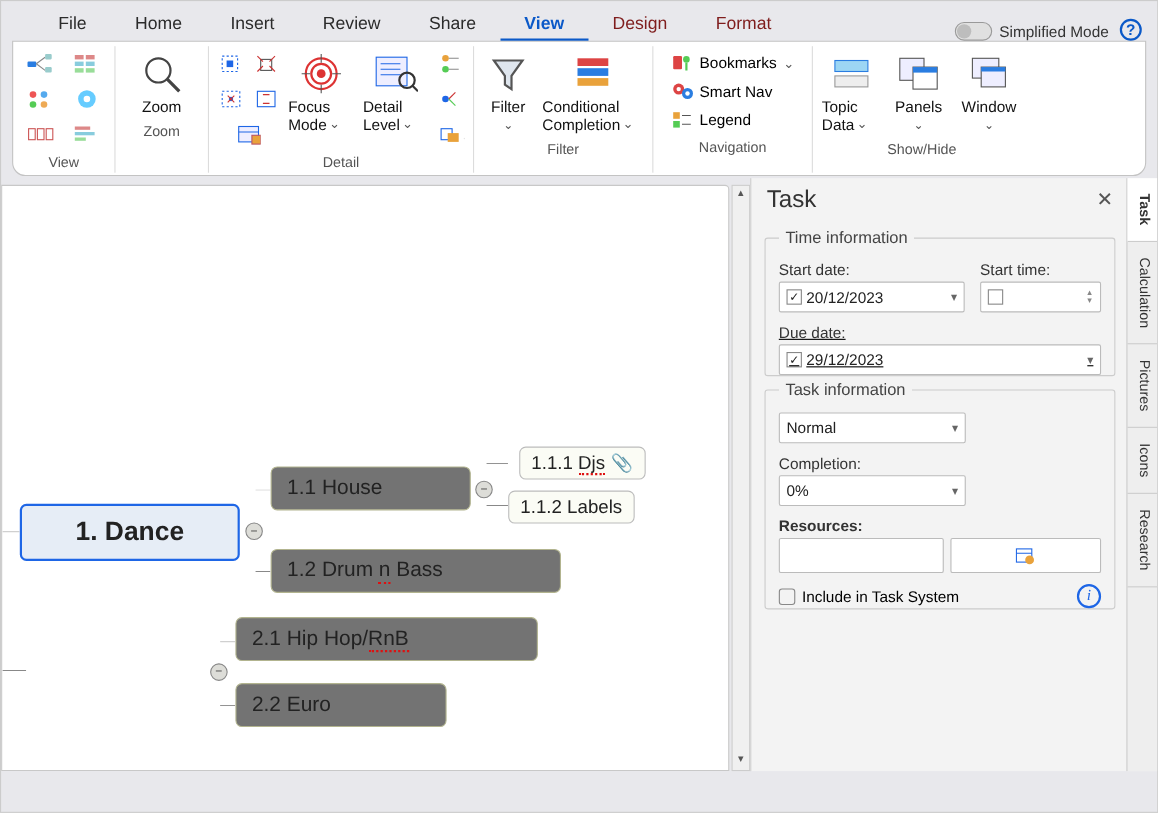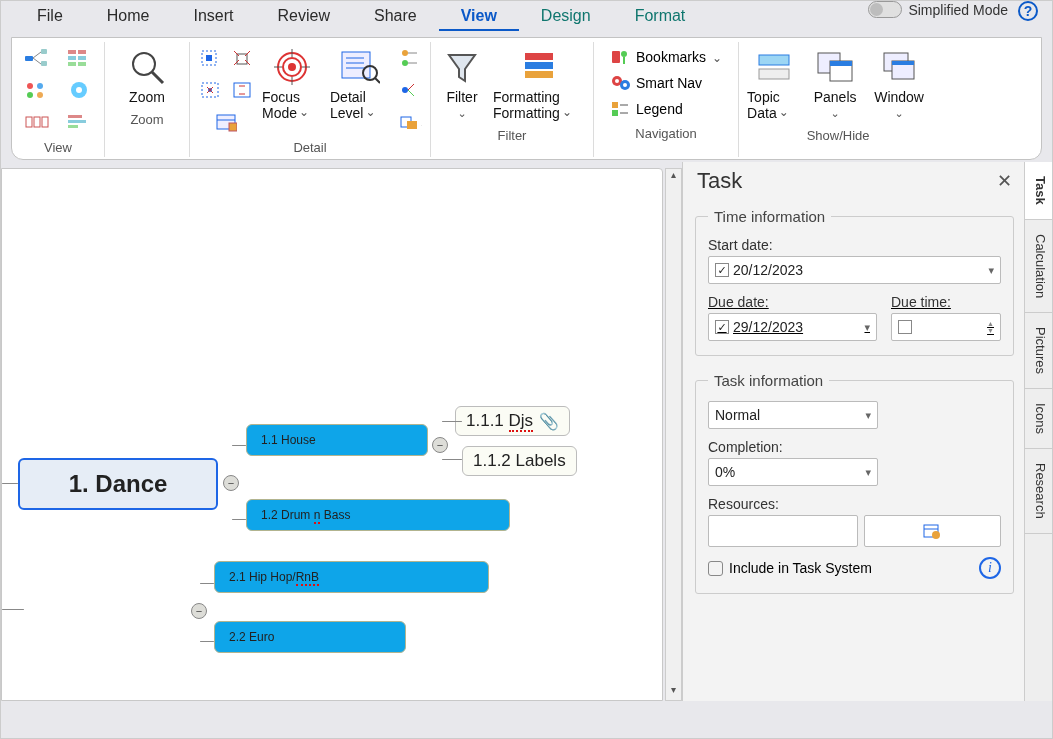--- a/index.html
+++ b/index.html
@@ -1,23 +1,23 @@
 <!DOCTYPE html>
 <html><head>
 <meta charset="utf-8">
 <style>
   * { box-sizing: border-box; margin: 0; padding: 0; font-family: 'Segoe UI', Tahoma, sans-serif; }
   html, body { width: 1053px; height: 739px; overflow: hidden; }
   body { background: #e8e8ec; border: 1px solid #ccc; }
 
   
-  .menubar { display: flex; align-items: flex-start; padding: 0 14px; height: 36px; }
+  .menubar { display: flex; align-items: flex-end; padding: 0 14px; height: 36px; margin-left: 16px; }
   .menubar .tab { padding: 6px 22px 6px; font-size: 16px; cursor: pointer; color: #2b2b2b; }
   .menubar .tab.active { color: #0b59c8; border-bottom: 2px solid #0b59c8; font-weight: 600; padding-bottom: 4px; }
-  .menubar .tab.alt { color: #0f766e; }
+  .menubar .tab.alt { color: #7f1d1d; }
   .menubar .spacer { flex: 1; }
   .simplified { display: flex; align-items: center; gap: 6px; font-size: 14px; color: #333; }
   .toggle { width: 34px; height: 17px; border: 1px solid #999; border-radius: 10px; position: relative; background: #e0e0e0; }
   .toggle::after { content: ''; position: absolute; width: 13px; height: 13px; background: #bdbdbd; border-radius: 50%; top: 1px; left: 1px; }
   .help-icon { width: 20px; height: 20px; border: 2px solid #0b59c8; border-radius: 50%; display: flex; align-items: center; justify-content: center; color: #0b59c8; font-weight: bold; font-size: 14px; margin-left: 10px; cursor: pointer; }
 
   
   .ribbon { display: flex; background: #fff; border: 1px solid #c3c3c3; border-radius: 0 0 12px 12px; margin: 0 10px; padding: 4px 0 2px; }
   .rgroup { border-right: 1px solid #dcdcdc; display: flex; flex-direction: column; align-items: center; padding: 2px 6px 2px; }
   .rgroup:last-child { border-right: none; }
@@ -38,36 +38,36 @@
 
   
   .workspace { display: flex; height: calc(100% - 198px); margin-top: 2px; }
   .canvas-wrap { flex: 1; position: relative; display: flex; }
   .canvas { flex: 1; background: #fff; border: 1px solid #c8c8c8; border-top-right-radius: 4px; margin: 6px 0 0 0; position: relative; overflow: hidden; }
   .vscroll { width: 17px; background: #f0f0f0; border: 1px solid #ccc; margin: 6px 0 0 2px; position: relative; }
   .vscroll .up, .vscroll .down { position: absolute; left: 0; right: 0; height: 16px; text-align: center; font-size: 10px; color: #555; }
   .vscroll .up { top: 0; } .vscroll .down { bottom: 0; }
 
   
-  .node { position: absolute; background: #0ea5e9; border: 1px solid #b2b48f; border-radius: 6px; padding: 8px 14px; font-size: 12px; color: #222; display: flex; align-items: center; gap: 6px; }
+  .node { position: absolute; background: #737373; border: 1px solid #b2b48f; border-radius: 6px; padding: 8px 14px; font-size: 19px; color: #222; display: flex; align-items: center; gap: 6px; }
   .node.root { background: #e6edf6; border: 2px solid #1e66e6; font-weight: 700; font-size: 24px; padding: 10px 24px; }
   .node.sub2 { background: #fbfcf5; border: 1px solid #bcbcbc; font-size: 17px; padding: 4px 10px; }
   .spellerr { border-bottom: 2px dotted #d11; }
   .collapse { width: 16px; height: 16px; border: 1px solid #888; border-radius: 50%; background: #ddddd8; display: flex; align-items: center; justify-content: center; font-size: 11px; color: #444; position: absolute; cursor: pointer; }
 
   
   .conn { position: absolute; border-top: 1px solid #888; border-radius: 4px; }
 
   
   .taskpane { width: 370px; background: #f3f3f3; border-left: 1px solid #ccc; display: flex; flex-direction: row; }
   .task-body { flex: 1; display: flex; flex-direction: column; }
   .task-head { display: flex; align-items: center; justify-content: space-between; padding: 6px 12px 10px 14px; font-size: 22px; color: #333; }
   .task-head .close { font-size: 18px; color: #555; cursor: pointer; }
   .task-scroll { flex: 1; overflow: auto; padding: 4px 10px 10px 12px; }
-  fieldset { border: 1px solid #ccc; border-radius: 3px; padding: 12px 12px 14px; margin-bottom: 16px; background: #f3f3f3; }
+  fieldset { border: 1px solid #ccc; border-radius: 3px; padding: 12px 12px 0; margin-bottom: 4px; background: #f3f3f3; }
   legend { font-size: 15px; color: #444; padding: 0 6px; }
   .row { display: flex; gap: 14px; margin-bottom: 10px; justify-content: center; }
   .field { flex: 1; display: flex; flex-direction: column; gap: 3px; }
   .field label { font-size: 14px; color: #333; }
   .ctrl { height: 28px; border: 1px solid #bbb; border-radius: 2px; background: #fff; display: flex; align-items: center; padding: 0 6px; font-size: 14px; color: #222; gap: 4px; min-width: 0; flex-shrink: 1; }
   .ctrl .cb { width: 14px; height: 14px; border: 1px solid #888; display: flex; align-items: center; justify-content: center; font-size: 11px; background:#fff; flex-shrink:0; }
   .ctrl .dd { margin-left: auto; color: #666; font-size: 11px; flex-shrink:0; }
   .ctrl .spinner { margin-left: auto; display: flex; flex-direction: column; color: #888; font-size: 7px; line-height: 7px; flex-shrink:0; }
   .select { position: relative; }
   .select.full { width: 100%; max-width: 170px; justify-content: center; }
@@ -287,21 +287,21 @@
           <span style="font-size:11px;color:#555;">⌄</span>
       </div>
       <div class="big-btn" style="width:96px;">
         <span class="ic">
           <svg width="40" height="36">
               <rect x="6" y="4" width="28" height="7" fill="#d44"></rect>
               <rect x="6" y="13" width="28" height="7" fill="#2a7de1"></rect>
               <rect x="6" y="22" width="28" height="7" fill="#e9a23b"></rect>
             </svg>
         </span>
-        <span><span>Formatting Formatting</span><span class="caret"></span></span>
+        <span><span>Conditional Completion</span><span class="caret"></span></span>
       </div>
     </div>
     <div class="glabel">Filter</div>
   </div>
 
   <div class="rgroup">
     <div class="items">
       <div class="nav-col">
         <div class="nav-item">
           <span>
@@ -382,21 +382,21 @@
 <div class="workspace">
   <div class="canvas-wrap">
     <div class="canvas">
 
       <div class="node root" style="left:16px; top:289px; width:200px; justify-content:center;">1.  Dance</div>
       <div class="collapse" style="left:221px; top:306px;">−</div>
 
       <div class="node" style="left:244px; top:255px; width:182px;">1.1  House</div>
       <div class="collapse" style="left:430px; top:268px;">−</div>
 
-      <div class="node sub2" style="left:453px; top:237px;">
+      <div class="node sub2" style="left:470px; top:237px;">
         <span><span>1.1.1  </span><span class="spellerr">Djs</span></span>
         <span class="paperclip">📎</span>
       </div>
       <div class="node sub2" style="left:460px; top:277px;">1.1.2  Labels</div>
 
       <div class="node" style="left:244px; top:330px; width:264px;">
         <span><span>1.2  Drum </span><span class="spellerr">n</span><span> Bass</span></span>
       </div>
 
       <div class="collapse" style="left:189px; top:434px;">−</div>
@@ -432,59 +432,59 @@
           <legend>Time information</legend>
           <div class="row">
             <div class="field">
               <label>Start date:</label>
               <div class="ctrl select">
                 <span class="cb">✓</span>
                 <span>20/12/2023</span>
                 <span class="dd">▾</span>
               </div>
             </div>
+            <div class="field" style="max-width:110px;">
+              <label>Start time:</label>
+              <div class="ctrl">
+                <span class="cb"></span>
+                <span class="spinner">
+                    <span>▲</span>
+                    <span>▼</span>
+                  </span>
+              </div>
+            </div>
           </div>
           <div class="row" style="margin-bottom:0;text-decoration:underline;">
             <div class="field">
               <label>Due date:</label>
               <div class="ctrl select">
                 <span class="cb">✓</span>
                 <span>29/12/2023</span>
                 <span class="dd">▾</span>
               </div>
             </div>
-            <div class="field" style="max-width:110px;">
-              <label>Due time:</label>
-              <div class="ctrl">
-                <span class="cb"></span>
-                <span class="spinner">
-                    <span>▲</span>
-                    <span>▼</span>
-                  </span>
-              </div>
-            </div>
           </div>
         </fieldset>
 
         <fieldset>
           <legend>Task information</legend>
           <div class="field" style="margin-bottom:10px;">
             <div class="ctrl select full">
               <span>Normal</span>
               <span class="dd">▾</span>
             </div>
           </div>
           <div class="field" style="margin-bottom:10px;">
             <label>Completion:</label>
             <div class="ctrl select full">
               <span>0%</span>
               <span class="dd">▾</span>
             </div>
           </div>
-          <div class="field" style="margin-bottom:6px;">
+          <div class="field" style="margin-bottom:6px;font-weight:bold;">
             <label>Resources:</label>
             <div class="res-row">
               <div class="ctrl" style="height:32px;"></div>
               <div class="ctrl" style="width:30px; height:32px; justify-content:center; padding:0; cursor:pointer;">
                 <svg width="18" height="18">
                     <rect x="1" y="3" width="14" height="12" fill="#fff" stroke="#1e66e6"></rect>
                     <line x1="1" y1="7" x2="15" y2="7" stroke="#1e66e6"></line>
                     <circle cx="13" cy="13" r="4" fill="#e9a23b"></circle>
                   </svg>
               </div>

